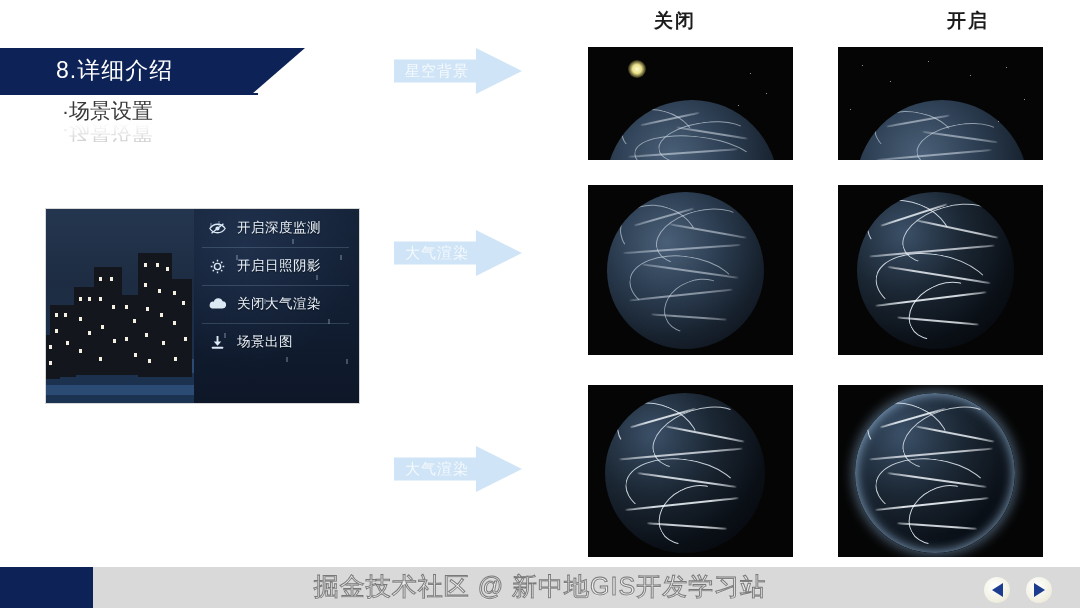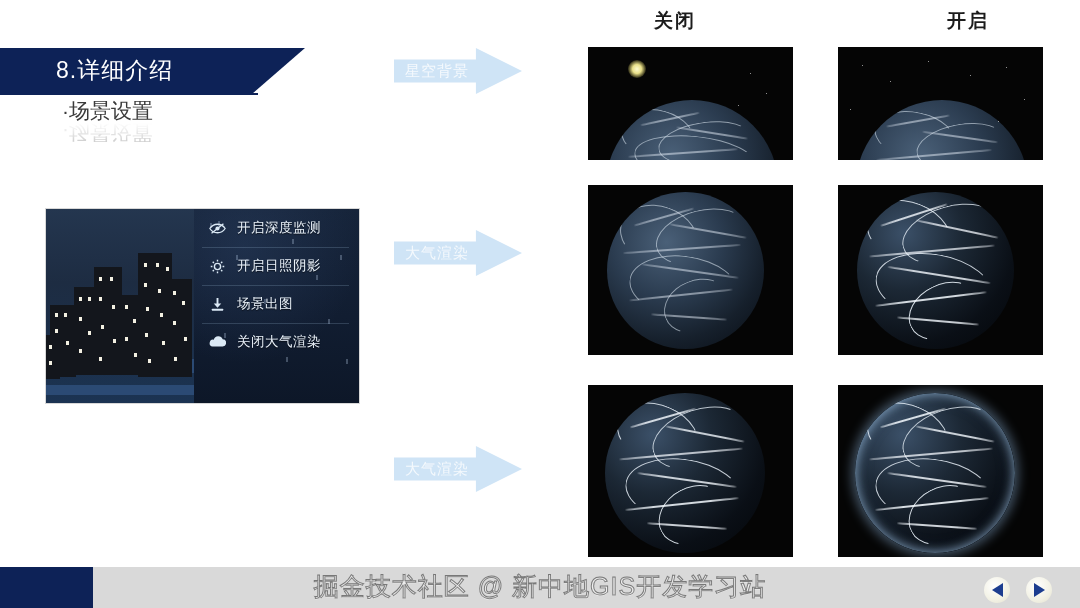--- a/index.html
+++ b/index.html
@@ -431,35 +431,35 @@
           <svg width="15" height="15" viewBox="0 0 16 16" fill="none" stroke="currentColor" stroke-width="1.5">
             <circle cx="8" cy="8" r="3.3"></circle>
             <path d="M8 0.8v1.8M8 13.4v1.8M0.8 8h1.8M13.4 8h1.8M2.9 2.9l1.3 1.3M11.8 11.8l1.3 1.3M13.1 2.9l-1.3 1.3M4.2 11.8l-1.3 1.3"></path>
           </svg>
         </span>
         <span class="mi-label">开启日照阴影</span>
       </div>
 
       <div class="menu-item">
         <span class="mi-icon">
+          <svg width="18" height="12" viewBox="0 0 20 12" fill="currentColor">
+            <path d="M5 11h11a4 4 0 0 0 .3-8A5.2 5.2 0 0 0 6.4 3.4 3.8 3.8 0 0 0 5 11z"></path>
+          </svg>
+        </span>
+        <span class="mi-label">关闭大气渲染</span>
+      </div>
+
+      <div class="menu-item">
+        <span class="mi-icon">
           <svg width="15" height="15" viewBox="0 0 16 16" fill="currentColor">
             <path d="M7 1h2v6h3l-4 4.4L4 7h3z"></path>
             <rect x="2" y="12.6" width="12" height="2" rx="0.4"></rect>
           </svg>
         </span>
         <span class="mi-label">场景出图</span>
-      </div>
-
-      <div class="menu-item">
-        <span class="mi-icon">
-          <svg width="18" height="12" viewBox="0 0 20 12" fill="currentColor">
-            <path d="M5 11h11a4 4 0 0 0 .3-8A5.2 5.2 0 0 0 6.4 3.4 3.8 3.8 0 0 0 5 11z"></path>
-          </svg>
-        </span>
-        <span class="mi-label">关闭大气渲染</span>
       </div>
 
     </div>
   </div>
 
 
 </div>
 
 <div class="arrow" style="left:394px; top:47px;">
   <div class="arrow-shape"></div>

